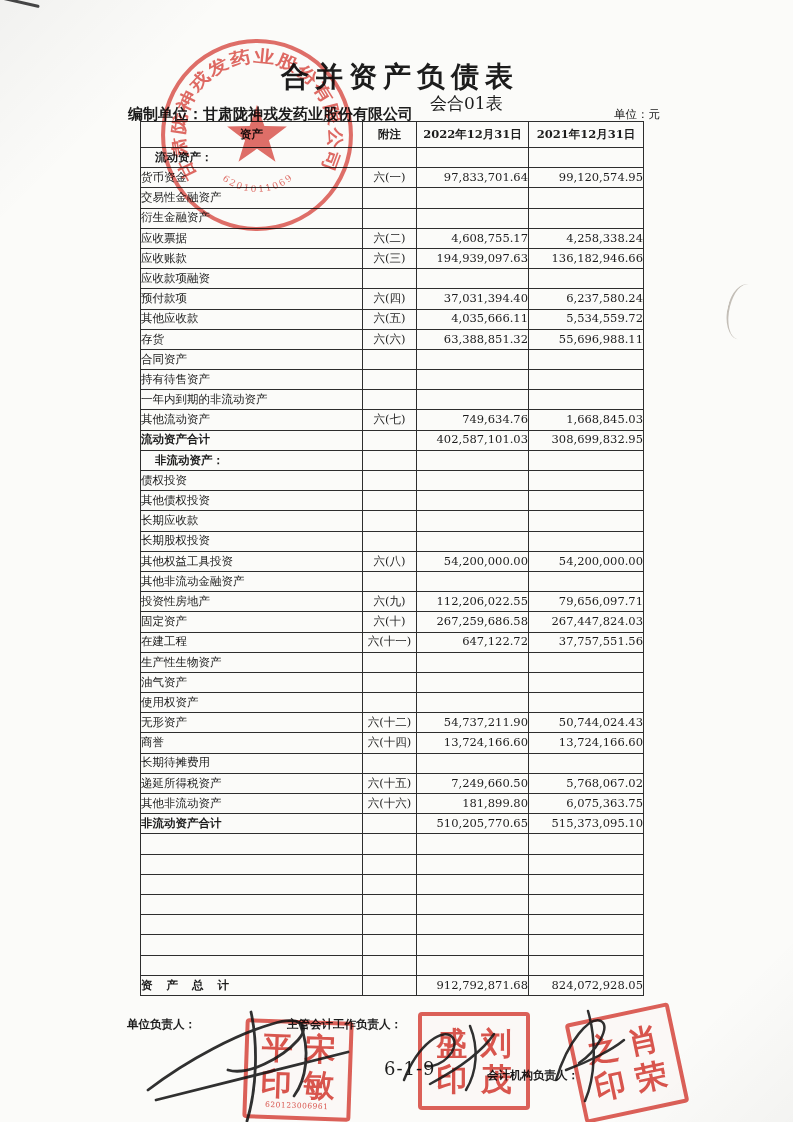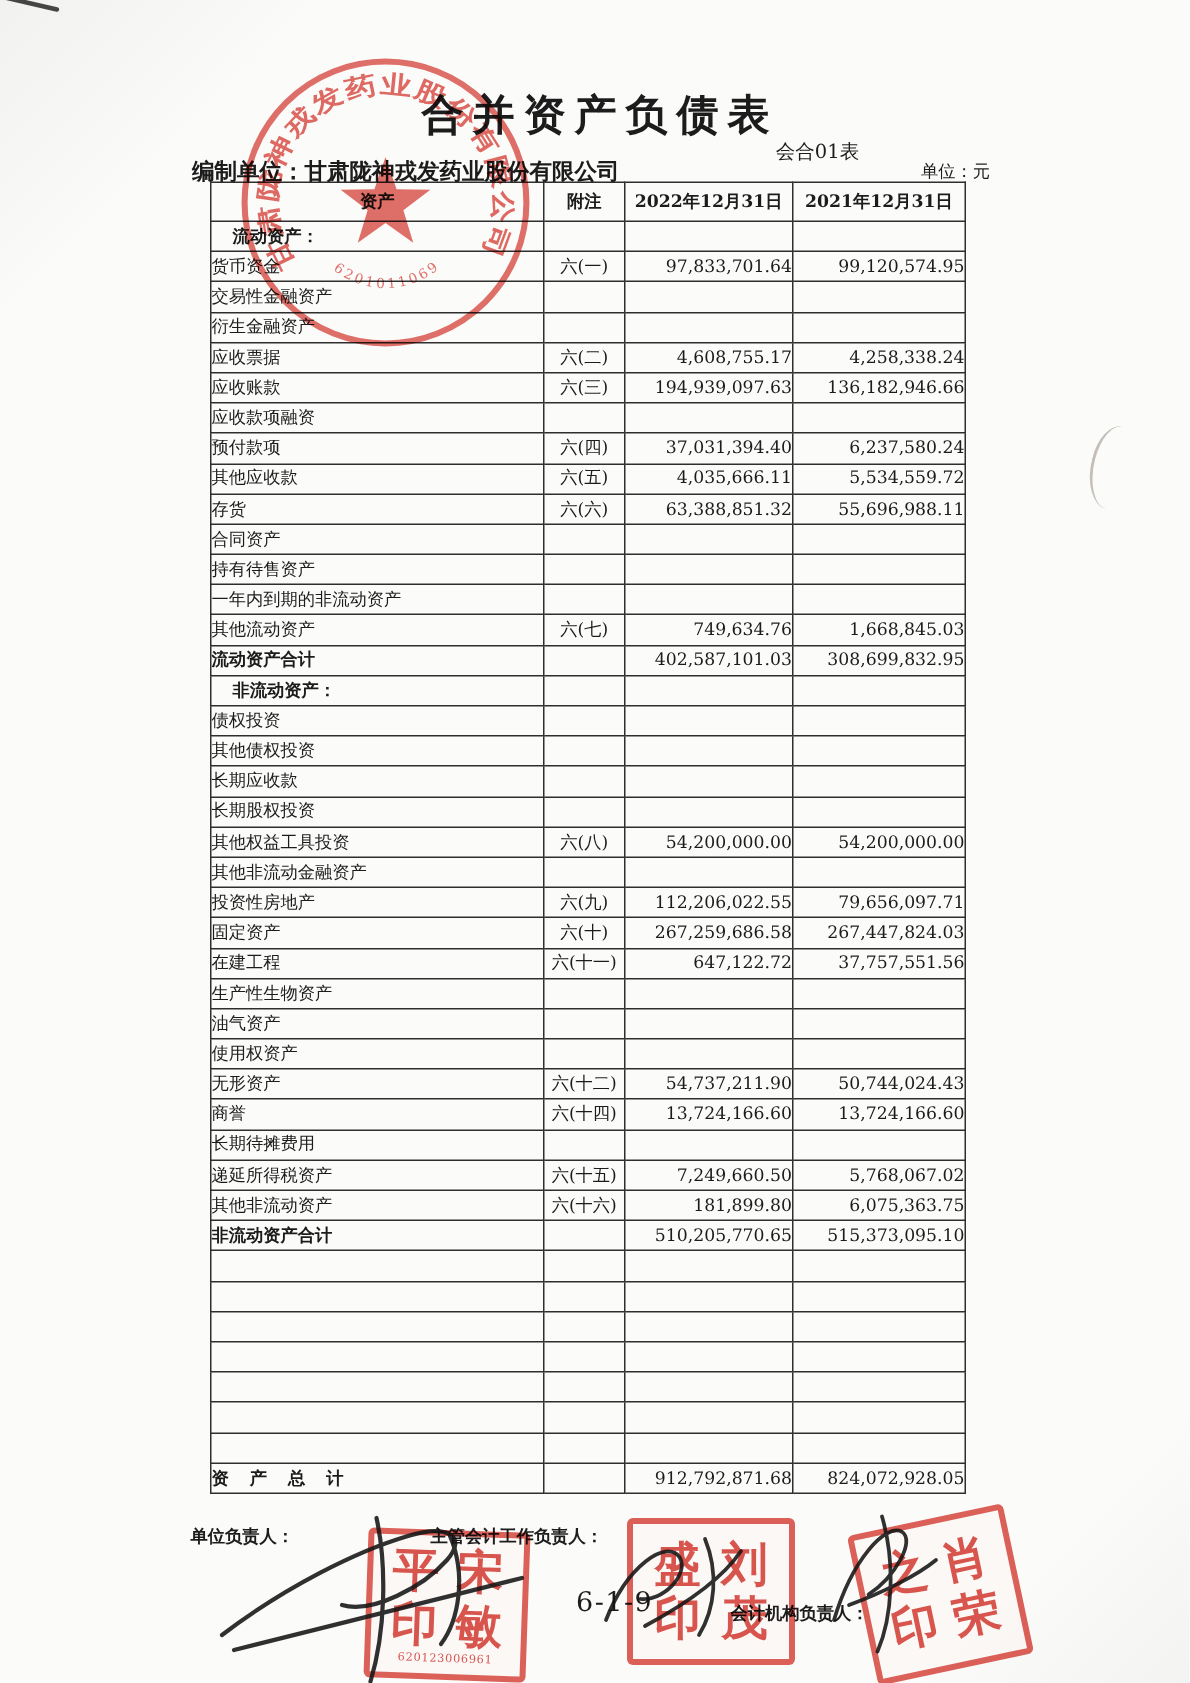--- a/index.html
+++ b/index.html
@@ -6,21 +6,21 @@
   body{
     width:793px;height:1122px;position:relative;overflow:hidden;
     background:#fbfbf9;
     font-family:"DejaVu Serif","Liberation Serif",serif;
     color:#1c1c1c;
   }
   .page-shade{position:absolute;inset:0;background:linear-gradient(135deg,rgba(0,0,0,.04),rgba(0,0,0,0) 12%),linear-gradient(-45deg,rgba(0,0,0,.03),rgba(0,0,0,0) 10%);pointer-events:none;}
   
   .doc-title{position:absolute;left:140px;top:58px;width:520px;text-align:center;
     font-size:28px;font-weight:bold;letter-spacing:6px;}
-  .form-no{position:absolute;top:92px;left:430px;width:230px;text-align:center;font-size:13px;}
+  .form-no{position:absolute;top:92px;left:430px;width:230px;text-align:left;font-size:17px;}
   .unit-note{position:absolute;top:107px;left:430px;width:230px;text-align:right;font-size:11.5px;}
   .prepared-by{position:absolute;left:128px;top:105px;font-size:15px;font-weight:bold;}
   
   table.bs{position:absolute;left:140px;top:121px;width:503px;border-collapse:collapse;table-layout:fixed;}
   table.bs col.c-label{width:222px;} table.bs col.c-note{width:54px;}
   table.bs col.c-y22{width:112px;} table.bs col.c-y21{width:115px;}
   table.bs th,table.bs td{border:1px solid #2e2e2e;padding:0;font-size:11.5px;line-height:1;
     overflow:hidden;white-space:nowrap;box-sizing:border-box;}
   table.bs th{height:26px;font-weight:bold;text-align:center;}
   table.bs td{height:20.2px;}

